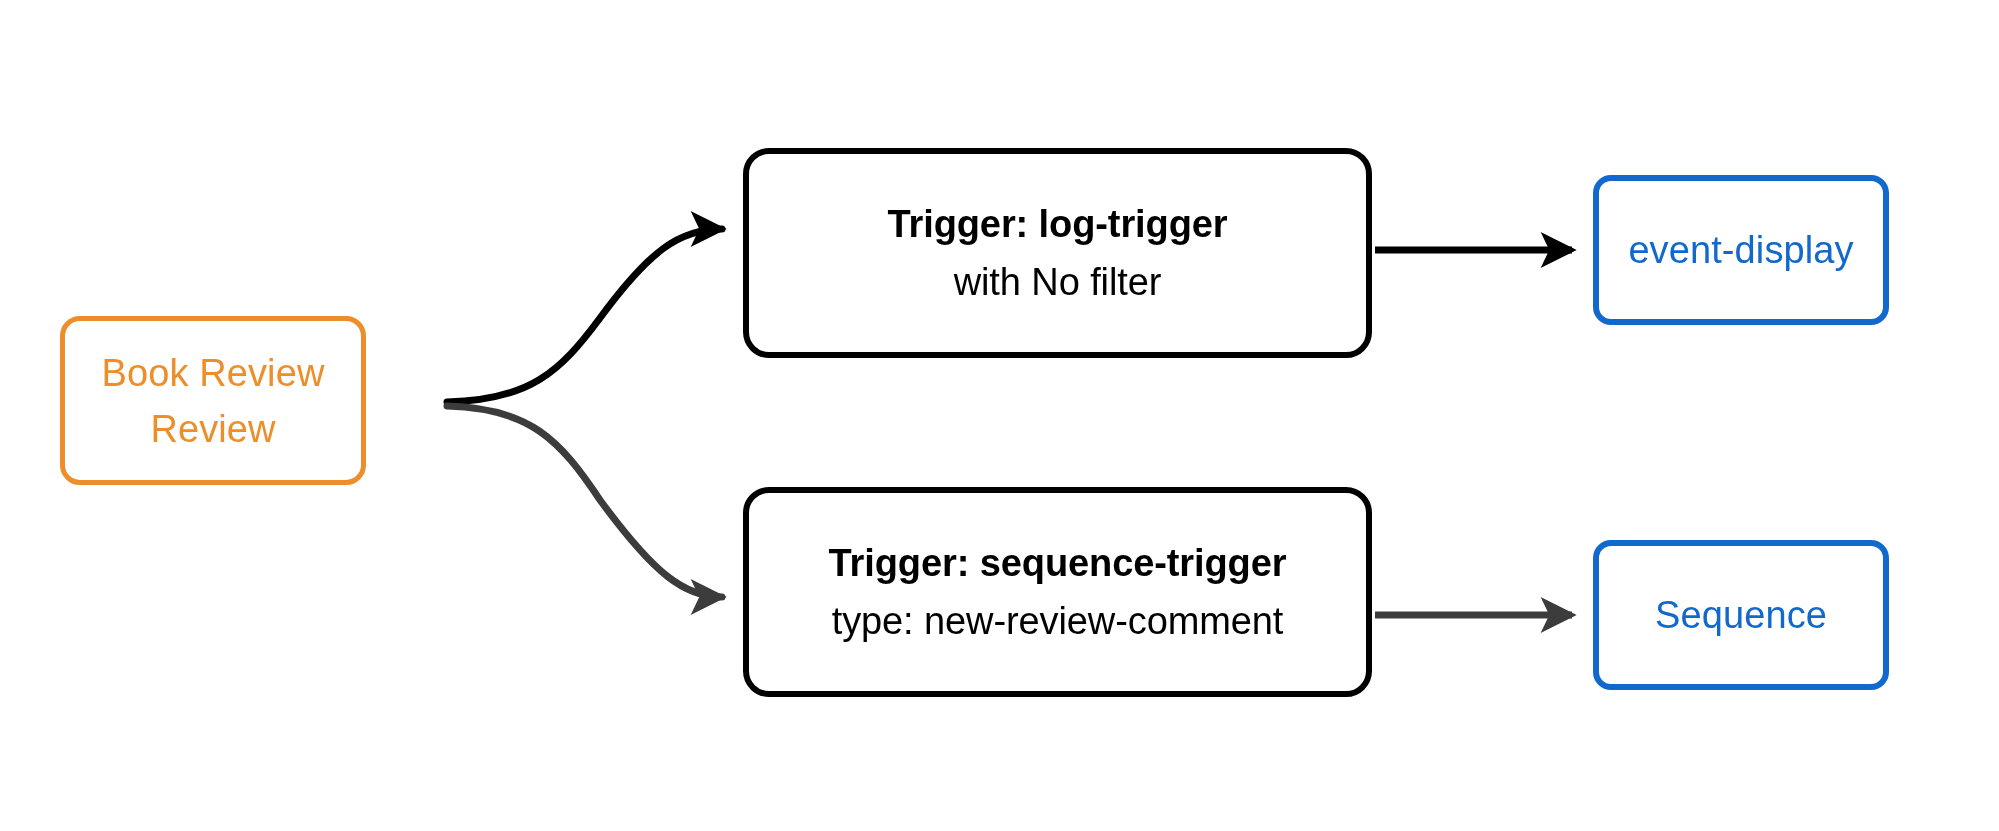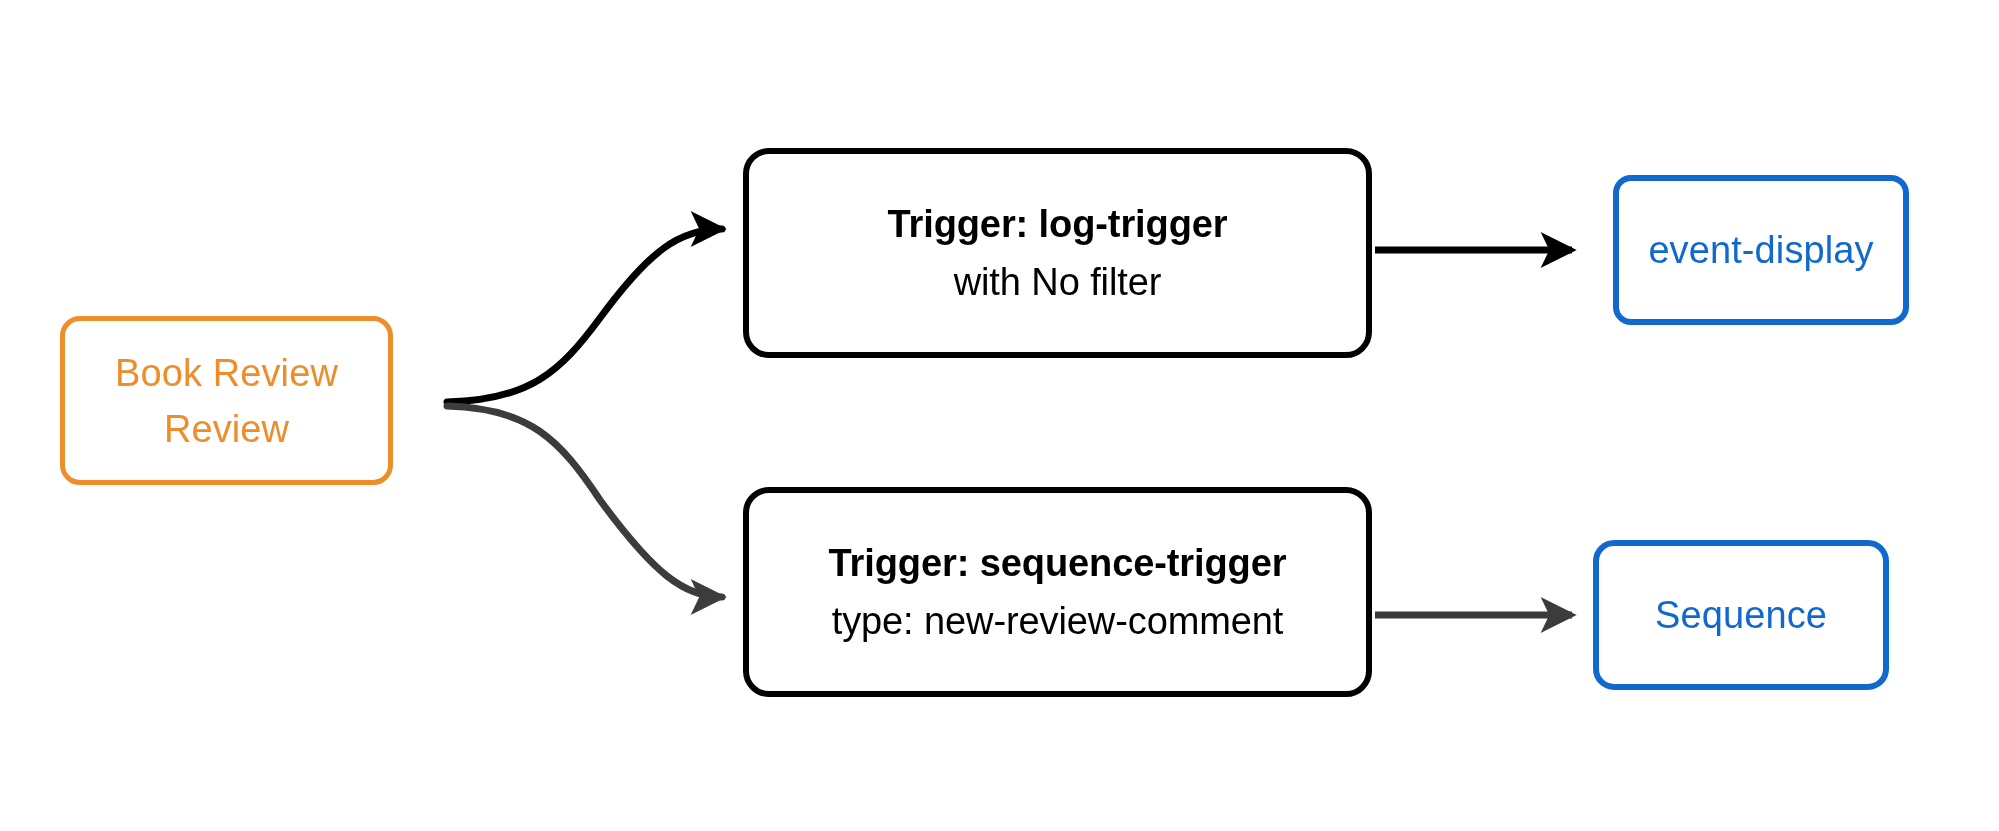--- a/index.html
+++ b/index.html
@@ -34,21 +34,21 @@
     flex-direction: column;
     align-items: center;
     justify-content: center;
     background: #ffffff;
     text-align: center;
   }
   
   .node-broker {
     left: 60px;
     top: 316px;
-    width: 333px;
+    width: 306px;
     height: 169px;
     border: 5px solid #ED8E2B;
     border-radius: 20px;
   }
   .node-broker .line {
     color: #ED8E2B;
     font-size: 38px;
     line-height: 56px;
     font-weight: 400;
     letter-spacing: 0.1px;
@@ -78,22 +78,22 @@
     letter-spacing: -0.1px;
   }
   
   .node-target {
     left: 1593px;
     width: 296px;
     height: 150px;
     border: 6px solid #1168CD;
     border-radius: 18px;
   }
-  .node-target.top { top: 175px; margin-left: 20px; }
-  .node-target.bottom { top: 540px; border-radius: 21px; }
+  .node-target.top { top: 175px; }
+  .node-target.bottom { top: 540px; }
   .node-target .label {
     color: #1168CD;
     font-size: 38px;
     line-height: 50px;
     font-weight: 400;
     letter-spacing: 0.1px;
   }
 </style>
 </head>
 <body>

